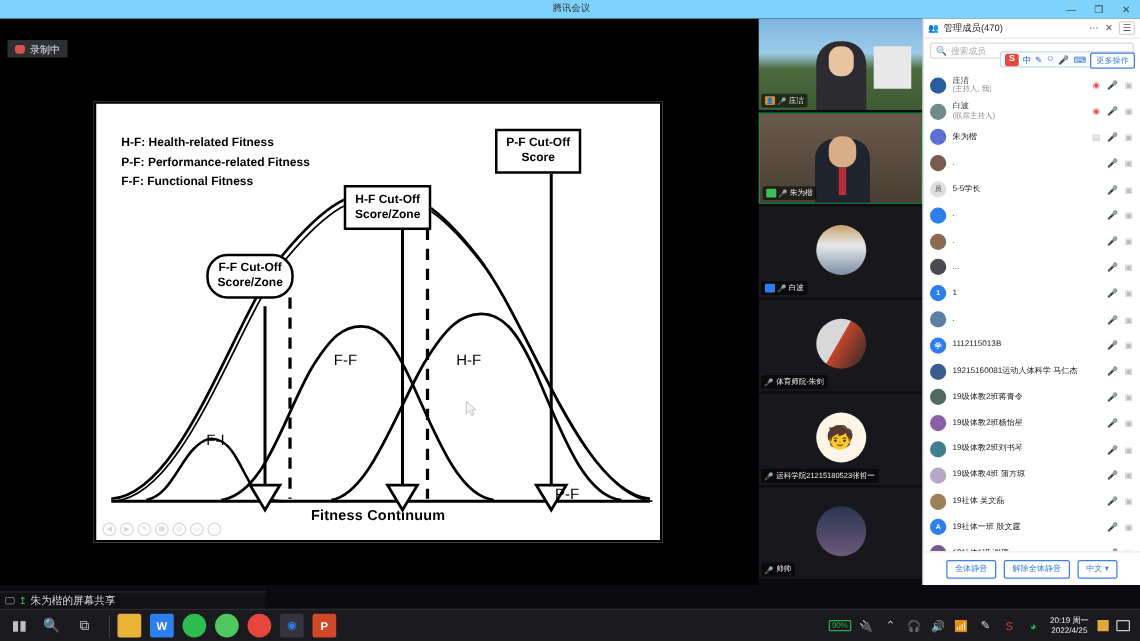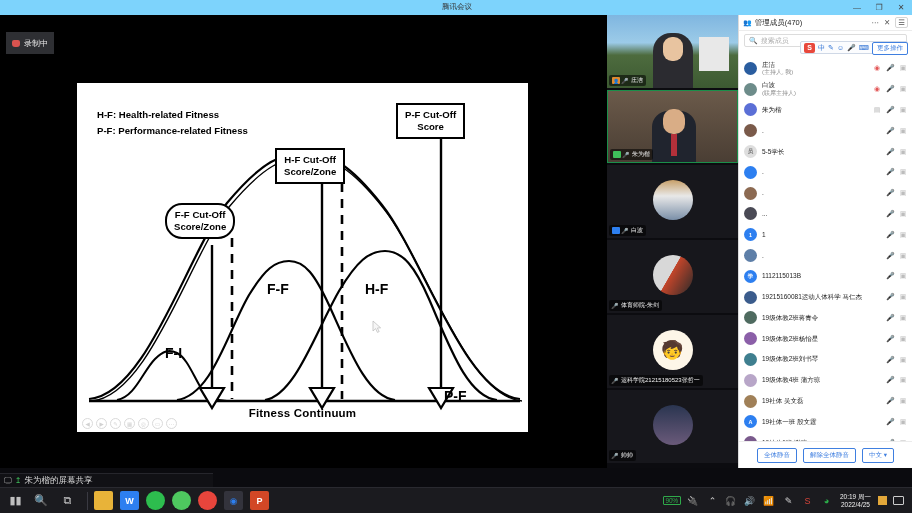--- a/index.html
+++ b/index.html
@@ -44,21 +44,21 @@
     position:absolute; left:0; top:0; width:912px; height:15px; background:#7dd3fc;
     display:flex; align-items:center;
   }
   .meet-title { position:absolute; left:442px; top:2px; font-size:7.5px; color:#333; }
   .wctrl { position:absolute; top:0; height:15px; display:flex; align-items:center; }
   .wbtn { width:22px; height:15px; display:flex; align-items:center; justify-content:center; font-size:8px; color:#444; }
 
   
   .stage { position:absolute; left:0; top:15px; width:607px; height:453px; background:#000; }
   .rec-pill {
-    position:absolute; left:6px; top:17px; height:22px; padding:0 6px;
+    position:absolute; left:6px; top:17px; height:14px; padding:0 6px;
     background:#2e2f33; border-radius:0; display:flex; align-items:center; gap:4px;
     color:#e6e6e6; font-size:8px;
   }
   .rec-dot { width:8px; height:7px; background:#d9534f; border-radius:2px 2px 3px 3px; }
 
   
   .slide {
     position:absolute; left:75px; top:66px; width:455px; height:353px;
     background:#fff; border:2px solid #000;
   }
@@ -67,21 +67,21 @@
 
   .callout {
     position:absolute; background:#fff; border:2px solid #000;
     font-size:9.6px; font-weight:bold; color:#000; text-align:center;
     line-height:1.25; padding:4px 7px; white-space:nowrap;
   }
   .c-pf { left:319px; top:20px; }
   .c-hf { left:198px; top:65px; }
   .c-ff { left:88px; top:120px;border-radius:17px; }
 
-  .curvelabel { position:absolute; font-size:14px; font-weight:bold; color:#000; }
+  .curvelabel { position:absolute; font-size:12px; font-weight:normal; color:#000; }
   .lb-ff { left:190px; top:198px; }
   .lb-hf { left:288px; top:198px; }
   .lb-fi { left:88px; top:262px; }
   .lb-pf { left:367px; top:305px; }
 
   .axis-label {
     position:absolute; left:0; right:0; top:324px; text-align:center;
     font-size:11.5px; font-weight:bold; color:#000; letter-spacing:.2px;
   }
   svg.plot { position:absolute; left:0; top:0; width:455px; height:353px; }
@@ -183,20 +183,21 @@
     <div class="rec-pill">
       <span class="rec-dot"></span>
       <span>录制中</span>
     </div>
 
     <div class="slide">
 
       <div class="legend">
         <div>H-F: Health-related Fitness</div>
         <div>P-F: Performance-related Fitness</div>
+        <div>F-F: Functional Fitness</div>
       </div>
 
       <svg class="plot" viewBox="0 0 455 353" preserveAspectRatio="none">
 
         <line x1="12" y1="318" x2="443" y2="318" stroke="#000" stroke-width="2.4"></line>
 
         <path d="M 12,316 C 70,312 110,170 150,120 C 185,78 205,70 228,70
                  C 252,70 272,80 305,122 C 345,172 388,312 443,316" fill="none" stroke="#000" stroke-width="2.2"></path>
         <path d="M 14,318 C 72,314 112,174 152,124 C 187,82 207,74 230,74
                  C 254,74 274,84 307,126 C 347,176 390,314 445,318" fill="none" stroke="#000" stroke-width="1.4"></path>

